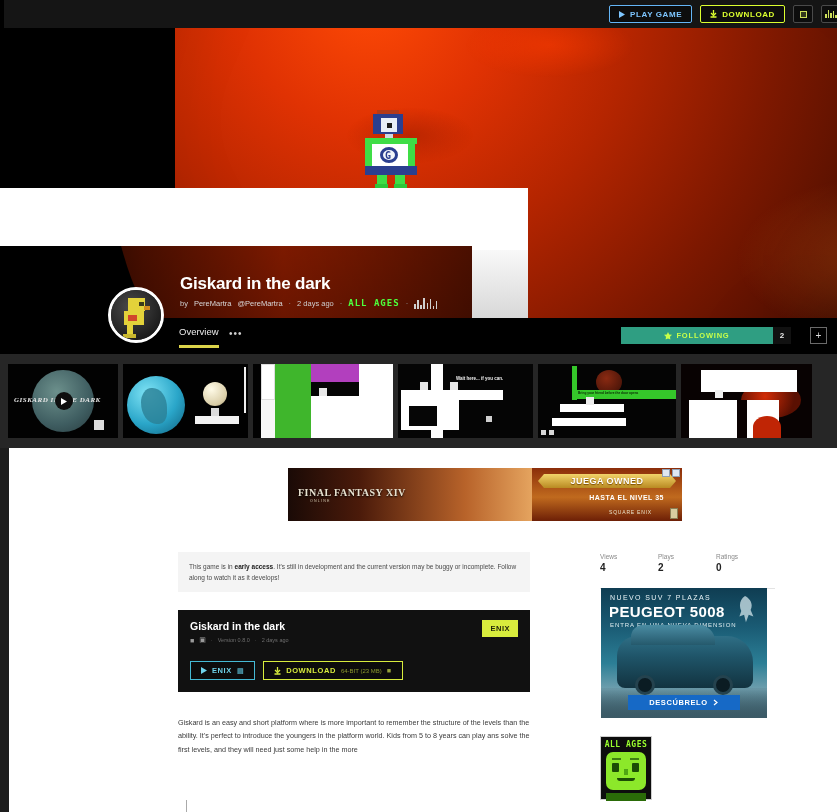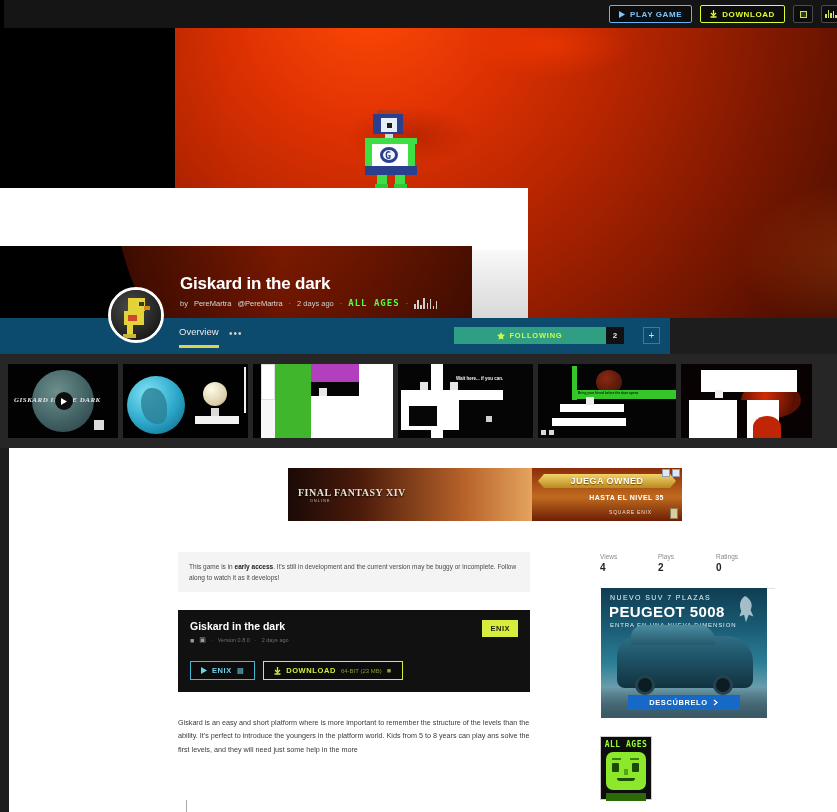--- a/index.html
+++ b/index.html
@@ -102,22 +102,22 @@
   .avatar{
     position:absolute; left:108px; top:287px; width:56px; height:56px;
     border-radius:50%; background:#2a2a2a; border:3px solid #fff;
     overflow:hidden; z-index:31;
   }
   .av-inner{ position:absolute; inset:0; background:radial-gradient(circle at 40% 35%, #4b4b4b, #1b1b1b 75%); }
   .av-px{ position:absolute; }
 
   
   .tabstrip{
-    position:absolute; left:0; top:318px; width:670px; height:36px;
-    background:#0c4a6e; z-index:25;
+    position:absolute; left:0; top:318px; width:837px; height:36px;
+    background:#000000; z-index:25;
   }
   .tab-overview{
     position:absolute; left:179px; top:8px;
     color:#e9e9e9; font-size:9.5px; cursor:pointer;
   }
   .tab-underline{
     position:absolute; left:179px; top:27px; width:40px; height:2.5px; background:#dcd44a;
   }
   .tab-dots{
     position:absolute; left:229px; top:10px; color:#cfcfcf; font-size:10px;

